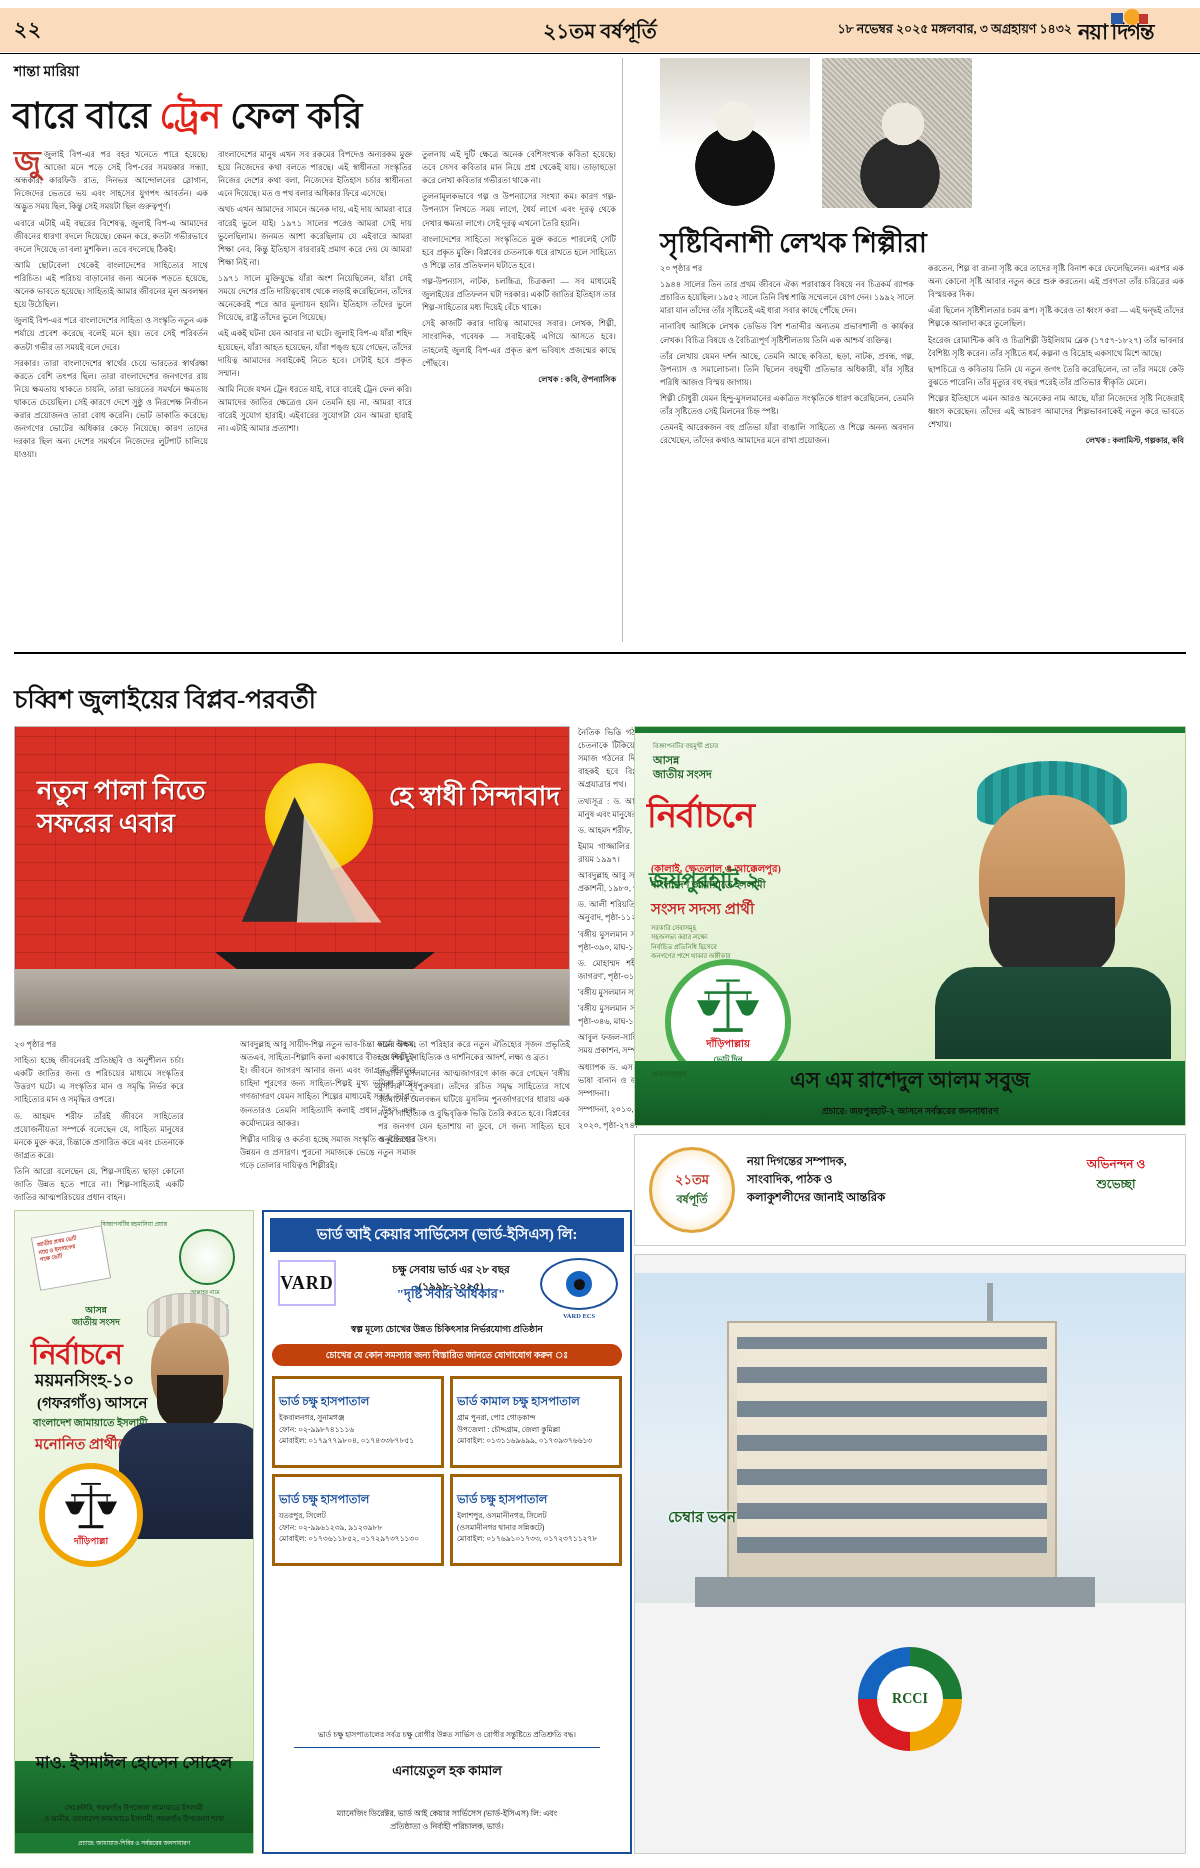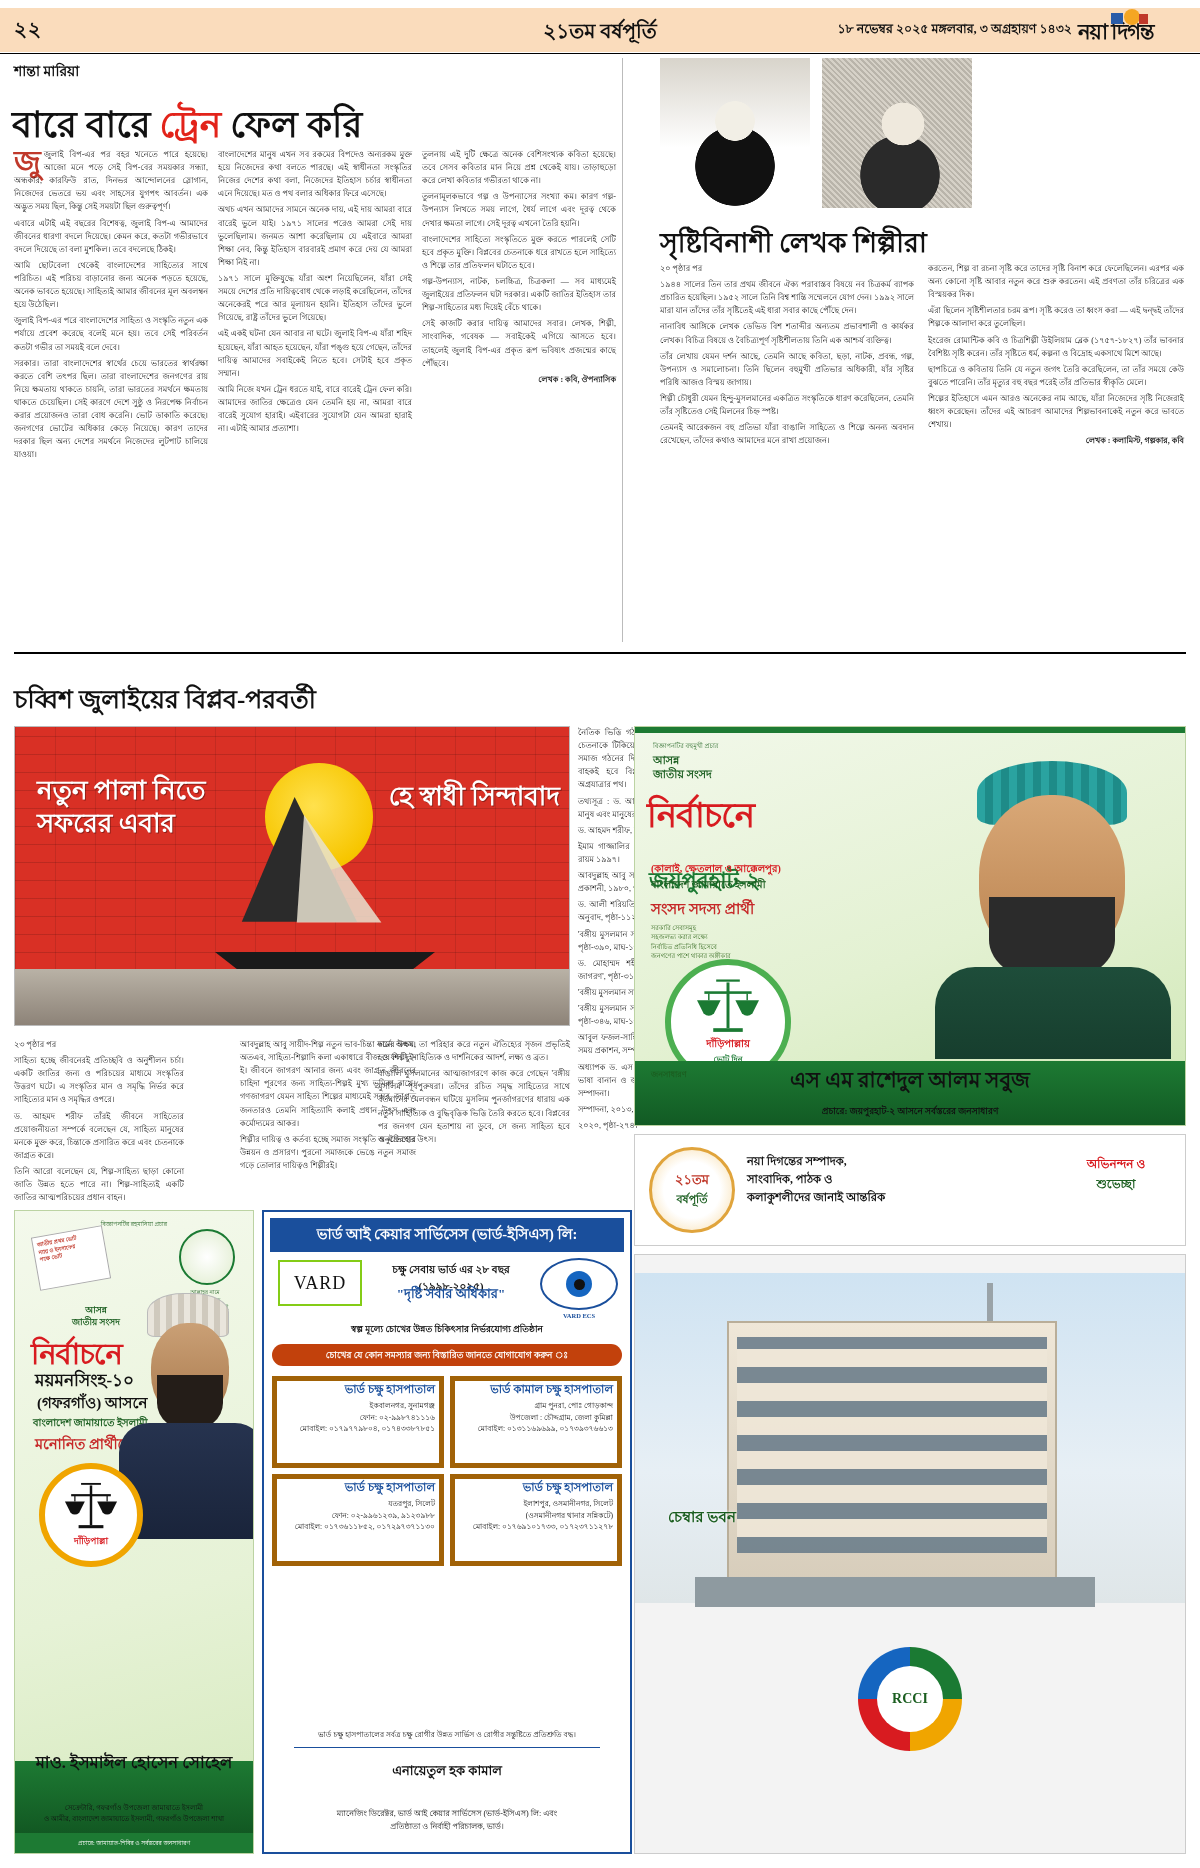--- a/index.html
+++ b/index.html
@@ -27,21 +27,21 @@
 
   .rule-hair{ position:absolute; background:#000; }
 
   
   .col{ position:absolute; font-size:8.1px; line-height:1.62; text-align:justify; color:#1a1a1a;}
   .col p{ margin-bottom:3px; }
   .author-tag{ font-weight:bold; font-size:8px; text-align:right; margin-top:4px;}
   .dropcap{ float:left; font-size:30px; line-height:24px; font-weight:bold; color:#c0392b; padding-right:3px; margin-top:2px;}
 
   .byline{ position:absolute; left:14px; top:60px; font-size:14px; font-weight:bold;}
-  .headline{ position:absolute; left:12px; top:88px; font-size:36px; font-weight:bold; letter-spacing:0px; white-space:nowrap;margin-top:9px;}
+  .headline{ position:absolute; left:12px; top:88px; font-size:36px; font-weight:bold; letter-spacing:0px; white-space:nowrap;}
   .headline .hl-red{ color:#e2231a; }
 
   .sub-head{ position:absolute; font-size:27px; font-weight:bold;}
 
   
   .portrait{ position:absolute; background:#cfcfcf; overflow:hidden;}
   .portrait .bg{ position:absolute; inset:0; }
 
   
   .mural{ position:absolute; left:14px; top:726px; width:556px; height:300px;
@@ -133,38 +133,38 @@
   .ad-rcci .logo .inner{ width:66px;height:66px;border-radius:50%;background:#fff;display:flex;align-items:center;justify-content:center;
     font-size:14px;font-weight:bold;color:#1b5e20;}
   .ad-rcci .rname{ position:absolute; left:0; bottom:16px; width:100%; text-align:center; font-size:22px; font-weight:bold;}
 
   
   .ad-vard{ position:absolute; left:262px; top:1210px; width:370px; height:644px;
     background:#fff; border:2px solid #1a4f9c;}
   .ad-vard .hdr{ position:absolute; left:6px; top:6px; right:6px; height:34px;
     background:#1a4f9c; color:#fff; display:flex; align-items:center; justify-content:center;
     font-size:14.5px; font-weight:bold; text-align:center; padding:0 4px;}
-  .ad-vard .logo-box{ position:absolute; left:14px; top:48px; width:84px; height:46px;
-    border:2px solid #84cc16; display:flex; align-items:center; justify-content:center;
-    font-size:18px; font-weight:normal; letter-spacing:1px;}
+  .ad-vard .logo-box{ position:absolute; left:14px; top:48px; width:58px; height:46px;
+    border:2px solid #c4b5fd; display:flex; align-items:center; justify-content:center;
+    font-size:18px; font-weight:bold; letter-spacing:1px;}
   .ad-vard .years{ position:absolute; left:104px; top:50px; right:96px; font-size:10.5px; font-weight:bold; text-align:center; color:#111;}
   .ad-vard .motto{ position:absolute; left:104px; top:72px; right:96px; font-size:13px; font-weight:bold; text-align:center; color:#1a4f9c;}
   .ad-vard .eye{ position:absolute; right:12px; top:46px; width:78px; height:52px;
     border-radius:50%; background:#fff; border:2px solid #1a4f9c; overflow:hidden;
     display:flex; align-items:center; justify-content:center;}
   .ad-vard .eye .iris{ width:26px;height:26px;border-radius:50%;background:#1565c0;
     display:flex;align-items:center;justify-content:center;}
   .ad-vard .eye .pupil{ width:11px;height:11px;border-radius:50%;background:#111;}
   .ad-vard .eye-cap{ position:absolute; right:12px; top:100px; width:78px; text-align:center; font-size:6.5px; font-weight:bold; color:#1a4f9c;}
   .ad-vard .subline{ position:absolute; left:8px; right:8px; top:110px; text-align:center; font-size:9px; font-weight:bold;}
   .ad-vard .contact{ position:absolute; left:8px; right:8px; top:132px; height:22px;
     background:#c2410c; color:#fff; border-radius:11px; display:flex; align-items:center; justify-content:center;
     font-size:9px; font-weight:bold;}
   .vard-grid{ position:absolute; left:8px; right:8px; top:164px; display:grid; grid-template-columns:1fr 1fr; gap:6px;}
-  .vard-cell{ border:5px solid #a16207; padding:1px 4px; text-align:right; min-height:92px;}
+  .vard-cell{ border:3px solid #a16207; padding:15px 4px; text-align:left; min-height:92px;}
   .vard-cell .n{ font-size:11.5px; font-weight:bold; color:#1a4f9c; line-height:1.3;}
   .vard-cell .a{ font-size:7.5px; line-height:1.55; margin-top:3px;}
   .ad-vard .footline{ position:absolute; left:8px; right:8px; bottom:112px; text-align:center; font-size:7.5px; line-height:1.5;}
   .ad-vard .fdivider{ position:absolute; left:30px; right:30px; bottom:104px; height:1px; background:#1a4f9c;}
   .ad-vard .signer{ position:absolute; left:8px; right:8px; bottom:70px; text-align:center; font-size:13px; font-weight:bold;}
   .ad-vard .signer-role{ position:absolute; left:14px; right:14px; bottom:18px; text-align:center; font-size:8px; line-height:1.6;}
 
   
   .ad-mym{ position:absolute; left:14px; top:1210px; width:240px; height:644px;
     background:linear-gradient(165deg,#f4f9ec 0%,#e6f2d6 60%,#d5e9bc 100%);

